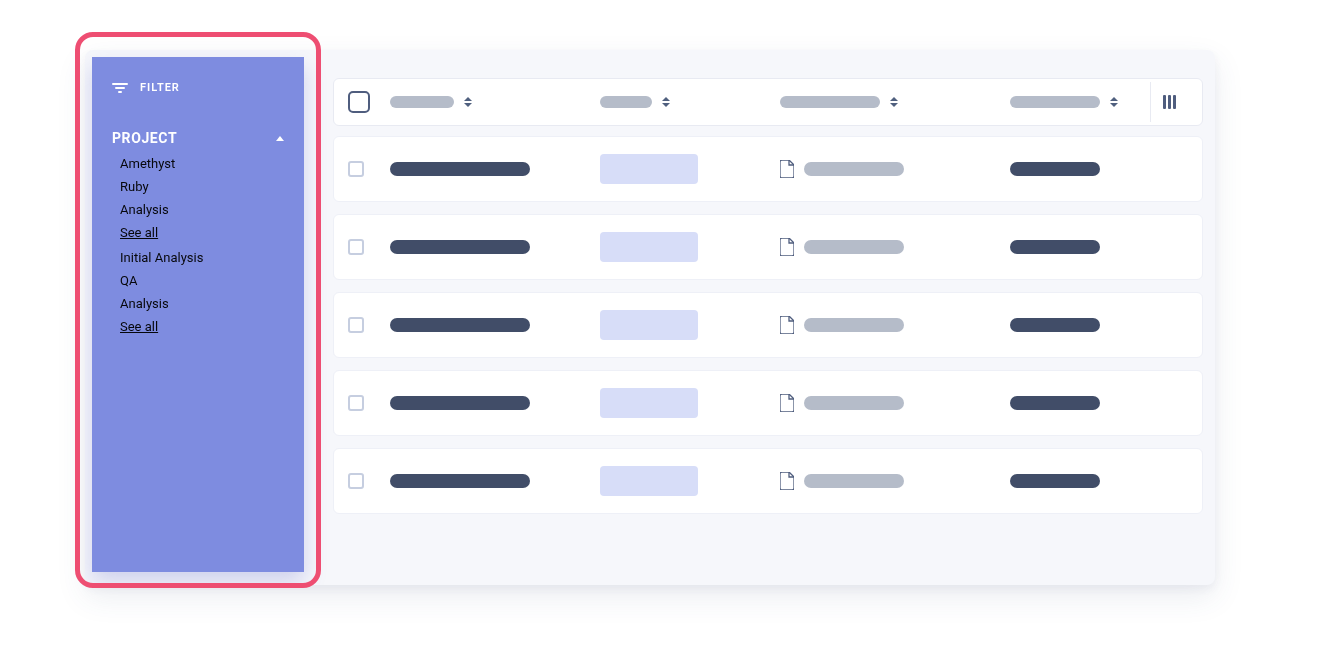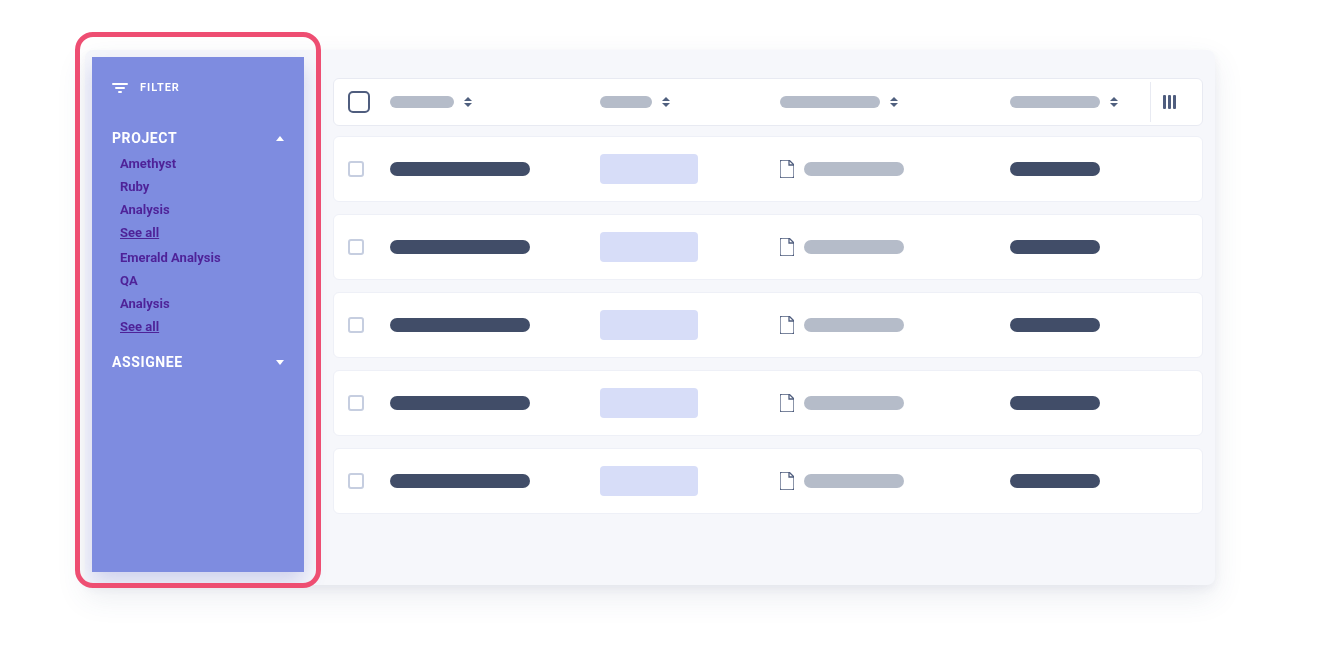--- a/index.html
+++ b/index.html
@@ -60,21 +60,21 @@
     font-size: 14px; font-weight:700; letter-spacing:0.6px;
     padding: 10px 0 8px 0;
     cursor: pointer;
   }
   .caret { width:0; height:0; }
   .caret.up { border-left:4px solid transparent; border-right:4px solid transparent; border-bottom:5px solid #fff; }
   .caret.down { border-left:4px solid transparent; border-right:4px solid transparent; border-top:5px solid #fff; }
 
   .section-items { padding-left: 8px; display:flex; flex-direction:column; gap:8px; margin:2px 0 10px 0; }
   .section-items a {
-    font-size: 13px; font-weight:700; color:#4c1d95; opacity:0.95;
+    font-size: 13px; font-weight:400; color:#000000; opacity:0.95;
     text-decoration:none; cursor:pointer;
   }
   .section-items a.see-all { text-decoration: underline; }
 
   
   .table-area {
     position:absolute;
     left: 248px;
     top: 28px;
     width: 870px;
@@ -165,33 +165,27 @@
       <div class="section-items">
         <a>Amethyst</a>
         <a>Ruby</a>
         <a>Analysis</a>
         <a class="see-all">See all</a>
       </div>
     </div>
 
     <div class="filter-section">
       <div class="section-items">
-        <a>Emerald Analysis</a>
+        <a>Initial Analysis</a>
         <a>QA</a>
         <a>Analysis</a>
         <a class="see-all">See all</a>
       </div>
     </div>
 
-    <div class="filter-section">
-      <div class="section-head">
-        <span>ASSIGNEE</span>
-        <span class="caret down"></span>
-      </div>
-    </div>
 
 
   </aside>
 
   <section class="table-area">
 
     <div class="table-header">
       <div class="hdr-checkbox"></div>
       <div class="hdr-col w1">
         <span class="hdr-pill lg"></span>

